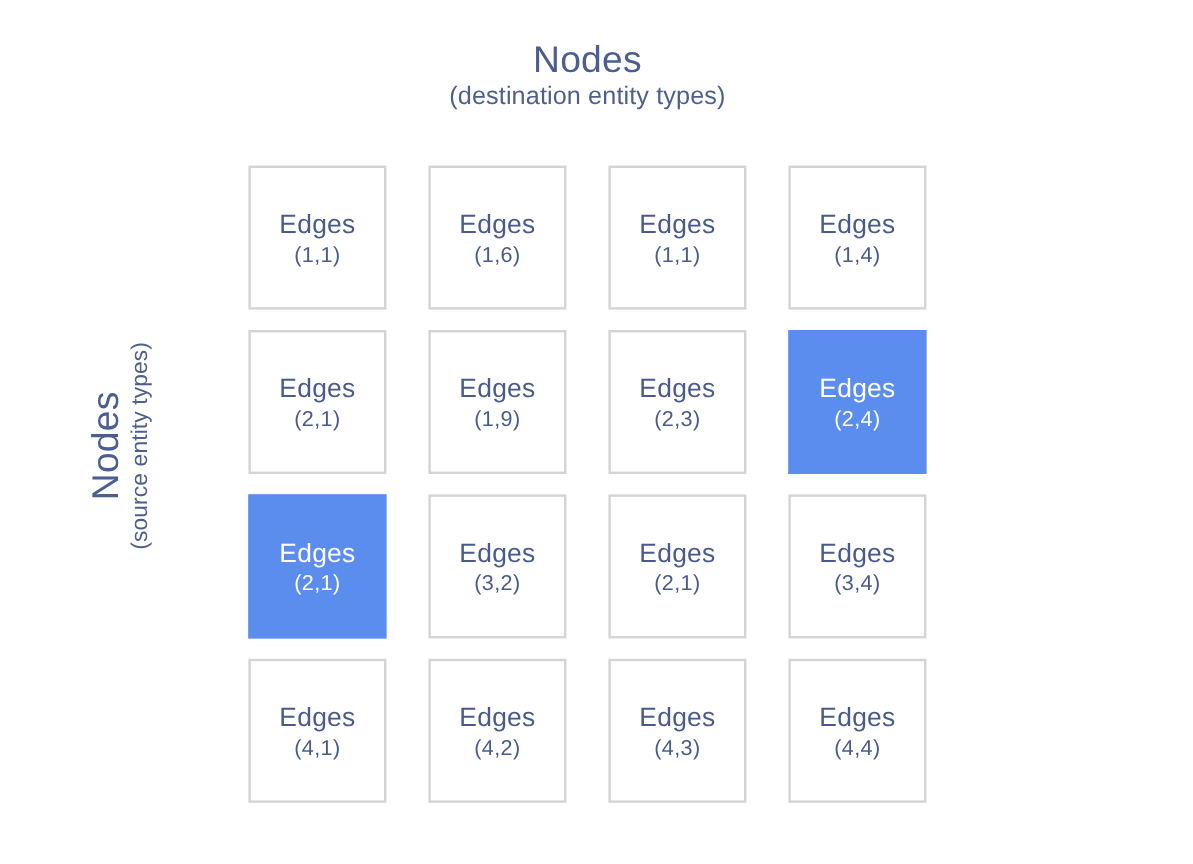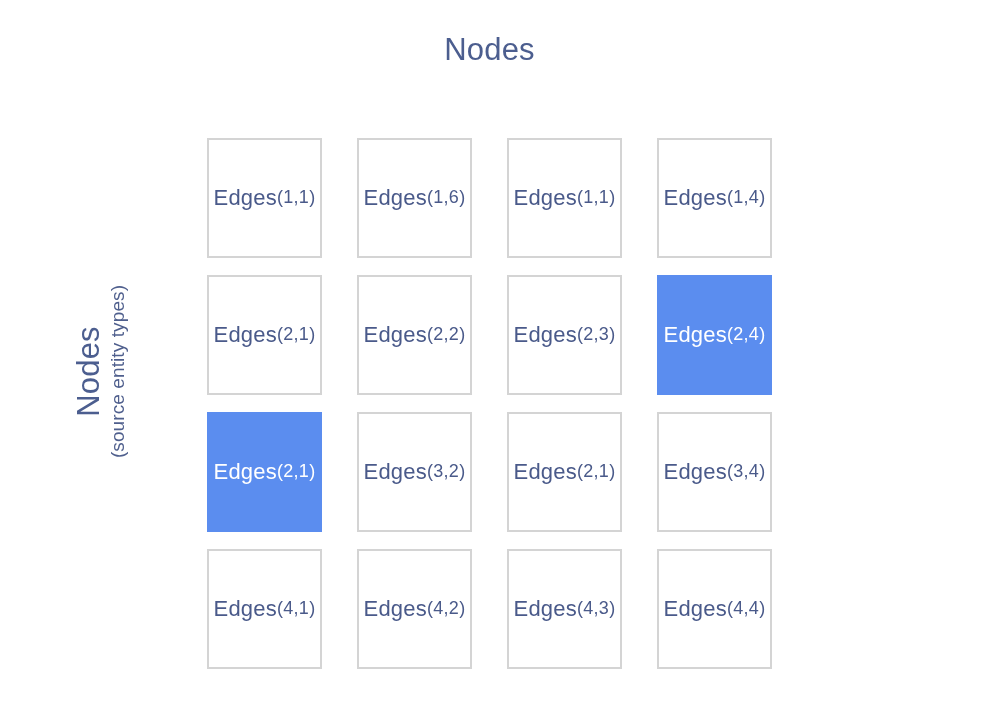--- a/index.html
+++ b/index.html
@@ -90,20 +90,21 @@
     display: grid;
     grid-template-columns: repeat(4, 115px);
     grid-template-rows: repeat(4, 120px);
     column-gap: 35px;
     row-gap: 17px;
   }
 
   .matrix-cell {
     box-sizing: border-box;
     display: flex;
+    flex-direction: column;
     align-items: center;
     justify-content: center;
     background: #ffffff;
     border: 2px solid #d4d4d4;
     color: #4a5a8a;
     line-height: 1.32;
     user-select: none;
   }
   .matrix-cell .cell-word {
     display: block;
@@ -122,20 +123,21 @@
     color: #ffffff;
   }
 </style>
 </head>
 <body>
 
 <div id="canvas">
 
   <div class="top-axis-label">
     <span class="axis-main">Nodes</span>
+    <span class="axis-sub">(destination entity types)</span>
   </div>
 
   <div class="left-axis-wrap">
     <div class="left-axis-label">
       <span class="axis-main">Nodes</span>
       <span class="axis-sub">(source entity types)</span>
     </div>
   </div>
 
   <div id="matrix-grid">
@@ -154,21 +156,21 @@
       <div class="matrix-cell">
         <span class="cell-word">Edges</span>
         <span class="cell-coord">(1,4)</span>
       </div>
       <div class="matrix-cell">
         <span class="cell-word">Edges</span>
         <span class="cell-coord">(2,1)</span>
       </div>
       <div class="matrix-cell">
         <span class="cell-word">Edges</span>
-        <span class="cell-coord">(2,2)</span>
+        <span class="cell-coord">(1,9)</span>
       </div>
       <div class="matrix-cell">
         <span class="cell-word">Edges</span>
         <span class="cell-coord">(2,3)</span>
       </div>
       <div class="matrix-cell is-highlighted">
         <span class="cell-word">Edges</span>
         <span class="cell-coord">(2,4)</span>
       </div>
       <div class="matrix-cell is-highlighted">

